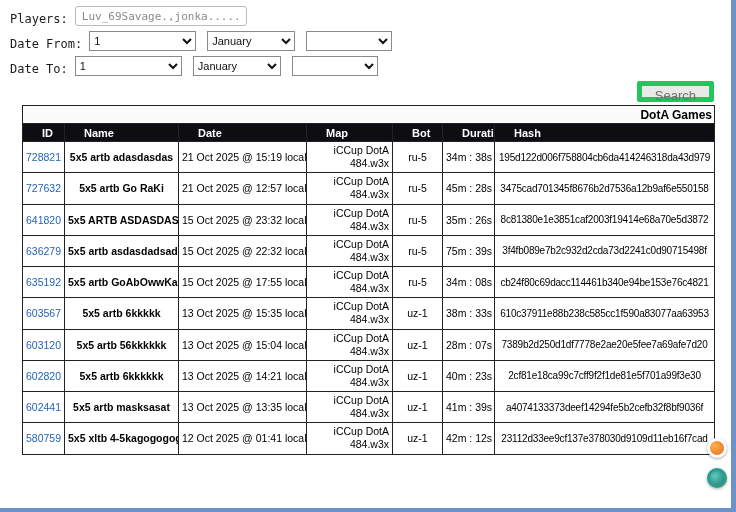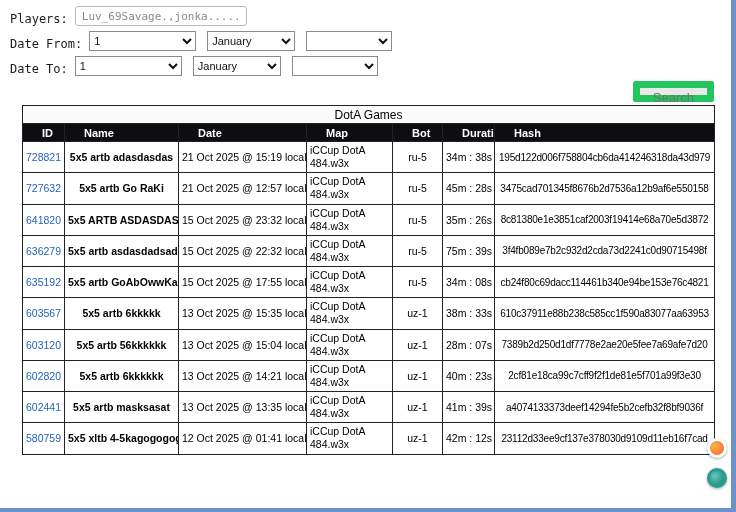--- a/index.html
+++ b/index.html
@@ -34,50 +34,50 @@
   }
   select.dd-day   { width: 107px; }
   select.dd-month { width: 88px; }
   select.dd-year  { width: 86px; }
 
   .search-row {
     display: flex; justify-content: flex-end;
     padding-right: 22px; margin: 1px 0 3px 0;
   }
   button.search-btn {
-    background: #e9e9e9; border: 7px solid #22c55e; border-radius: 2px;
+    background: #e9e9e9; border: 5px solid #22c55e; border-radius: 2px;
     color: #707070; font-family: "Liberation Sans", sans-serif;
     font-size: 13px; padding: 2px 13px; height: 21px; line-height: 15px;
     cursor: pointer;
     text-align: center;
   }
 
   
   table.games {
     width: 692px; margin: 0 22px;
     border-collapse: collapse; table-layout: fixed;
     font-size: 10.5px; color: #000;
   }
   table.games th, table.games td {
     border: 1px solid #222; overflow: hidden;
   }
   tr.title-row th {
-    background: #fbfbfb; font-weight: normal; text-align: center;
+    background: #fbfbfb; font-weight: bold; text-align: right;
     font-size: 12px; height: 18px; padding: 1px 2px;
   }
   tr.head-row th {
     background: #0d0d12; color: #ffffff; text-align: left;
     font-weight: bold; font-size: 11px; height: 18px; padding: 1px 19px;
   }
   td { height: 29px; padding: 2px 3px; background: #fff; }
   td.c-id   { text-align: left; white-space: nowrap; }
   td.c-id a { color: #2463b8; text-decoration: none; cursor: pointer; }
   td.c-name { text-align: center; white-space: nowrap; font-weight: bold; }
   td.c-date { text-align: left; white-space: nowrap; }
-  td.c-map  { text-align: left; line-height: 1.25; }
+  td.c-map  { text-align: right; line-height: 1.25; }
   td.c-bot  { text-align: center; white-space: nowrap; }
   td.c-dur  { text-align: center; white-space: nowrap; }
   td.c-hash { text-align: center; white-space: nowrap; font-size: 10px; letter-spacing: -0.2px; padding: 2px 1px; }
 
   
   .scrollbar-right {
     position: absolute; top: 0; right: 0; width: 5px; height: 512px;
     background: #6b93c9; cursor: pointer;
   }
   .scrollbar-bottom {

